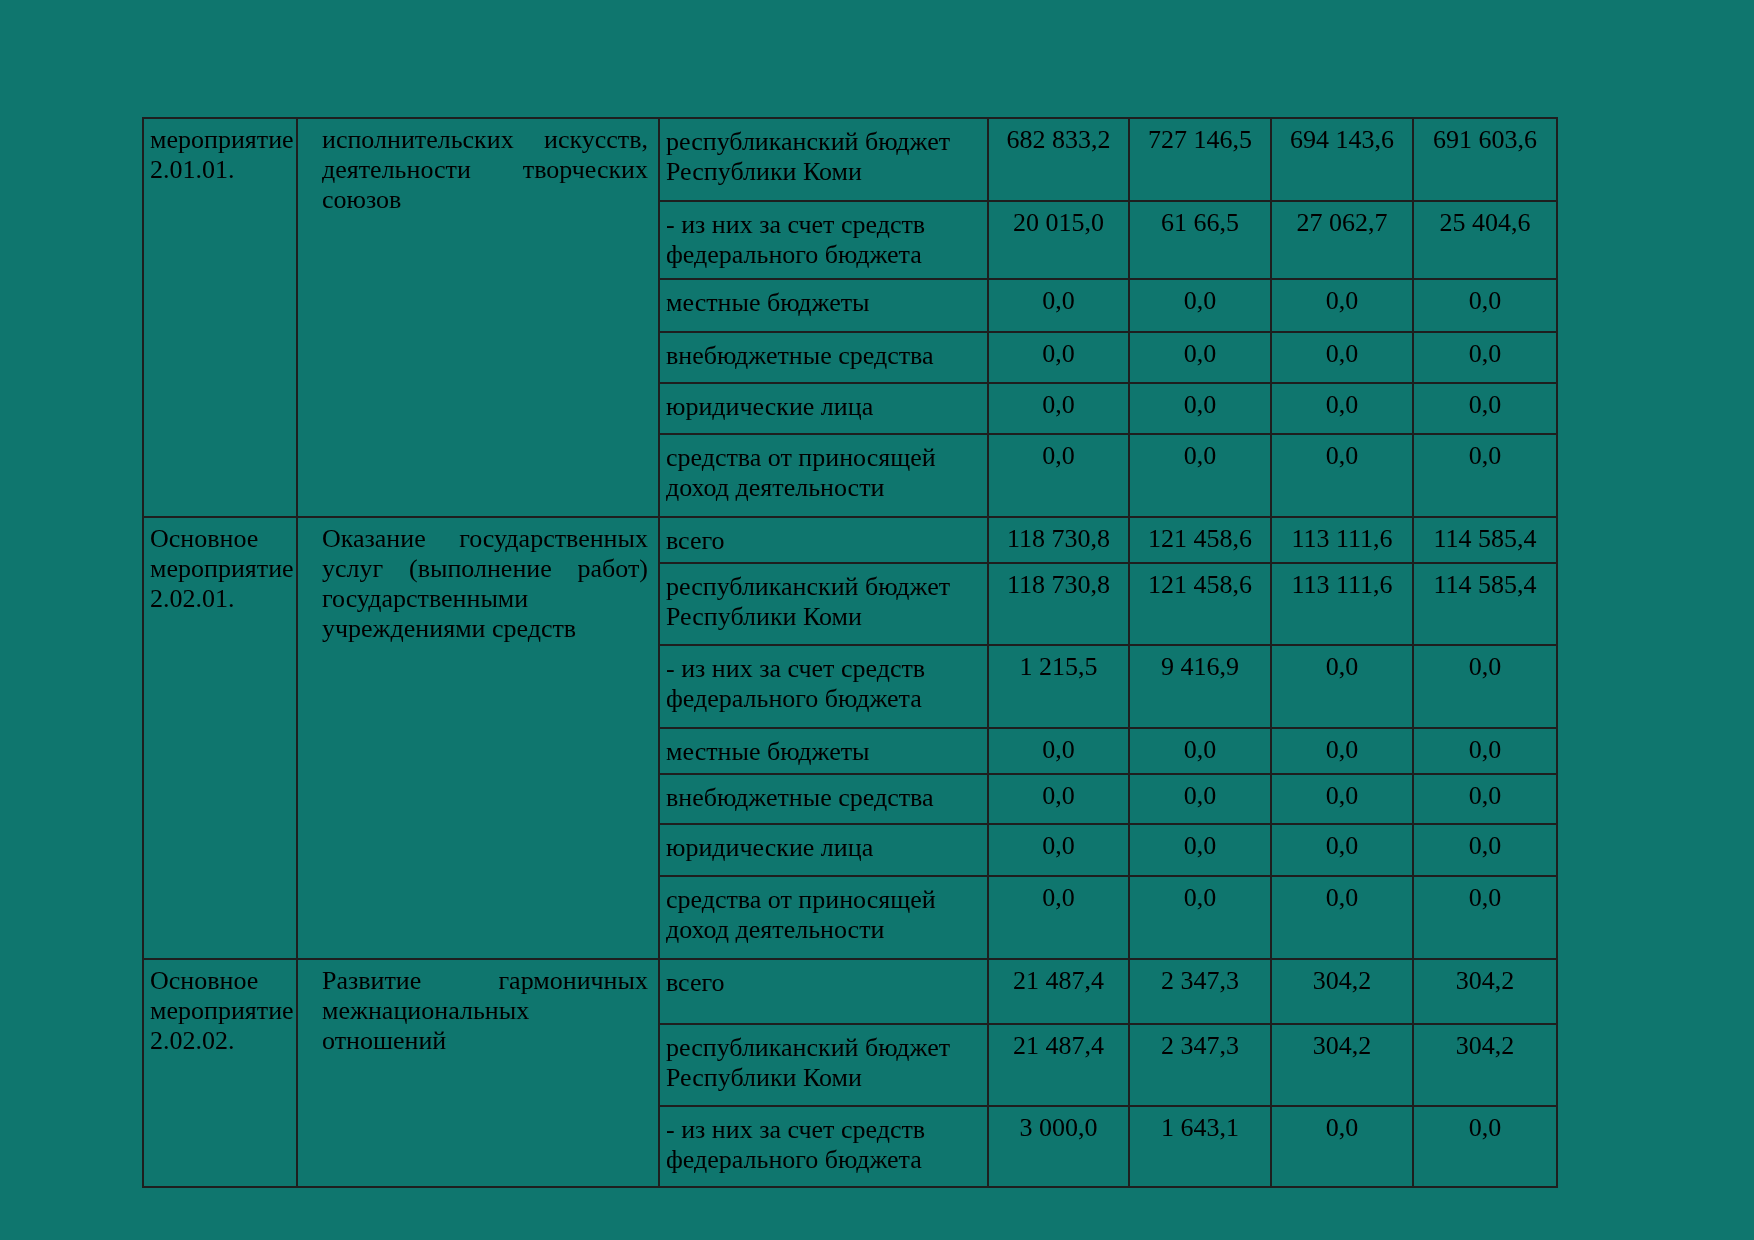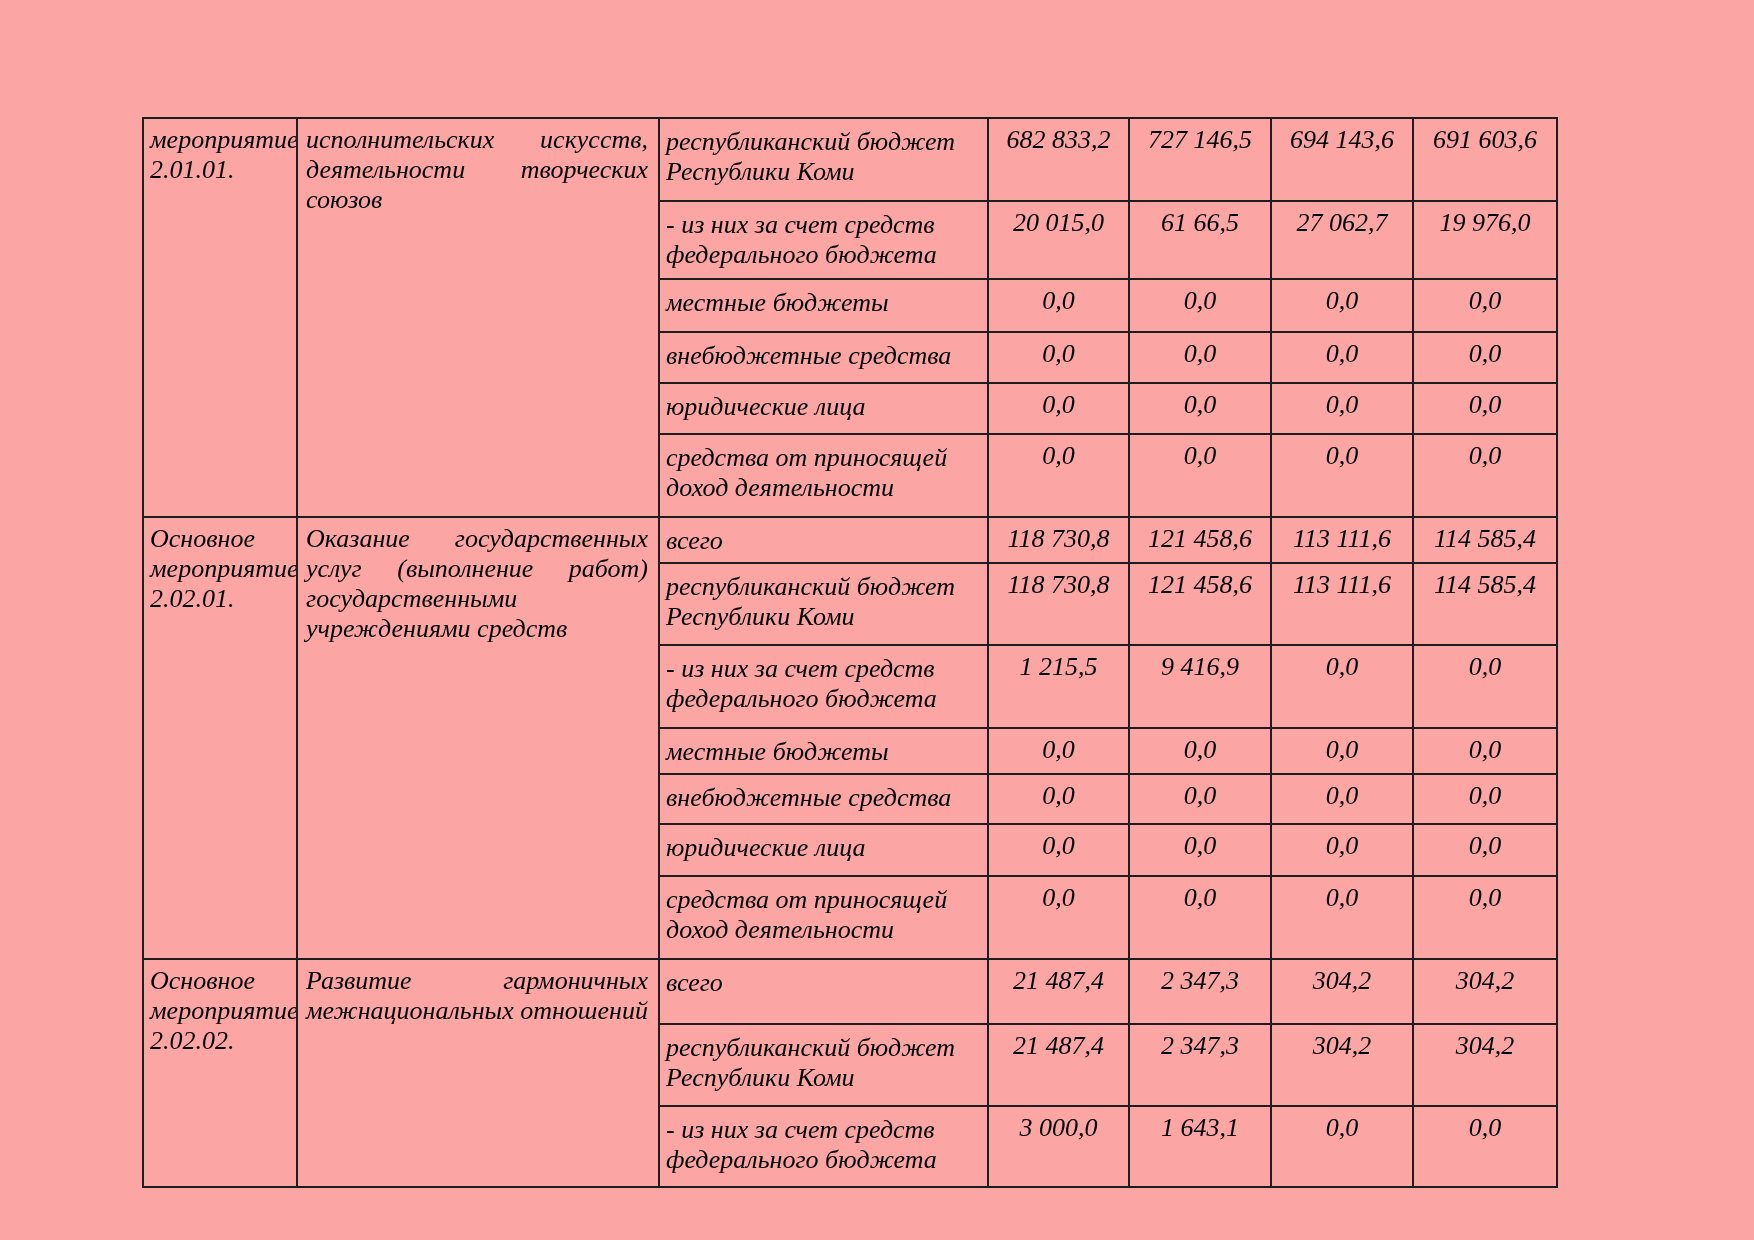--- a/index.html
+++ b/index.html
@@ -11,22 +11,21 @@
     width: 1754px;
     height: 1240px;
     position: relative;
     overflow: hidden;
     font-family: "Liberation Serif", "DejaVu Serif", serif;
     color: #000000;
   }
   .page {
     position: absolute;
     inset: 0;
-    background: #fca5a5;
-    font-style: italic;
+    background: #0f766e;
   }
   table.budget {
     position: absolute;
     left: 142px;
     top: 117px;
     border-collapse: collapse;
     table-layout: fixed;
     width: 1414px;
   }
   table.budget td {
@@ -35,21 +34,21 @@
     font-size: 26px;
     line-height: 30px;
     overflow: hidden;
   }
   td.c1 {
     text-align: left;
     padding: 6px 6px 6px 6px;
   }
   td.c2 {
     text-align: justify;
-    padding: 6px 10px 6px 8px;
+    padding: 6px 10px 6px 24px;
   }
   td.c3 {
     text-align: left;
     padding: 8px 12px 6px 6px;
   }
   td.cv {
     text-align: center;
     white-space: nowrap;
     padding: 6px 2px;
   }
@@ -77,21 +76,21 @@
       <td class="cv">682 833,2</td>
       <td class="cv">727 146,5</td>
       <td class="cv">694 143,6</td>
       <td class="cv">691 603,6</td>
     </tr>
     <tr style="height:78px">
       <td class="c3">- из них за счет средств федерального бюджета</td>
       <td class="cv">20 015,0</td>
       <td class="cv">61 66,5</td>
       <td class="cv">27 062,7</td>
-      <td class="cv">19 976,0</td>
+      <td class="cv">25 404,6</td>
     </tr>
     <tr style="height:53px">
       <td class="c3">местные бюджеты</td>
       <td class="cv">0,0</td>
       <td class="cv">0,0</td>
       <td class="cv">0,0</td>
       <td class="cv">0,0</td>
     </tr>
     <tr style="height:51px">
       <td class="c3">внебюджетные средства</td>

